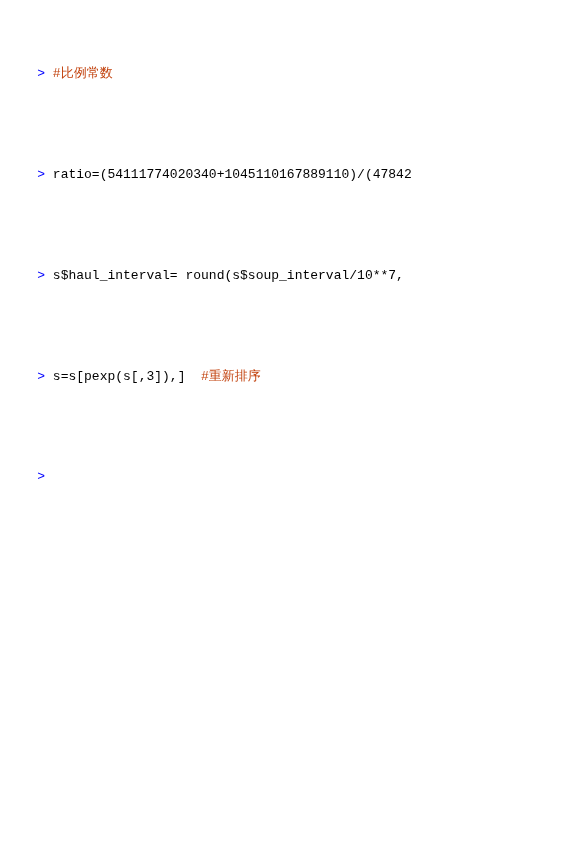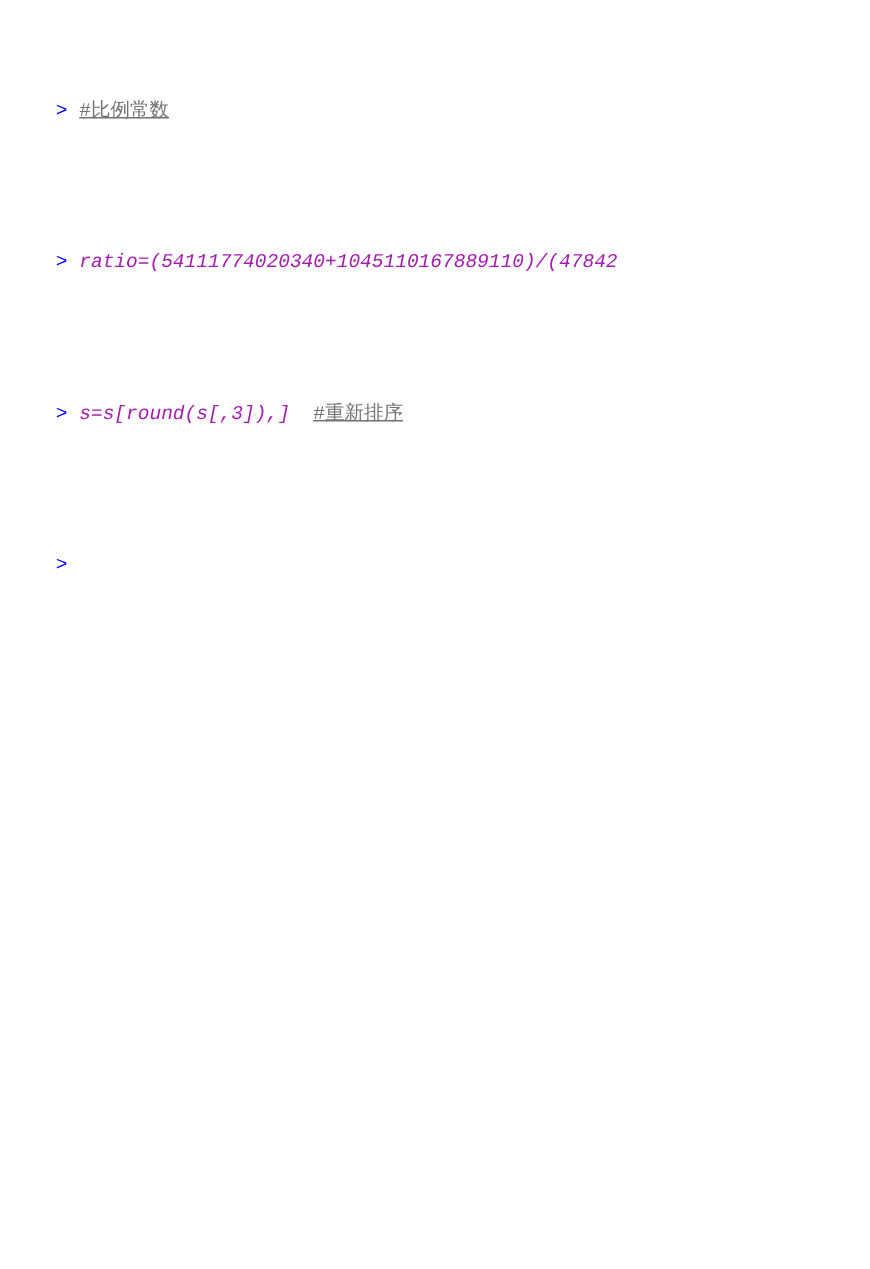--- a/index.html
+++ b/index.html
@@ -11,35 +11,38 @@
       min-height: 846px;
       overflow-x: hidden;
     }
     .console {
       background: #ffffff;
       padding: 4px 6px;
       line-height: 1.55;
       white-space: pre;
       overflow-x: hidden;
     }
-    .code-red { color: #a21caf; font-style: italic; }
+    .code-red { color: #000000; }
     .prompt-gt { color: #0000ff; }
-    .inline-comment { color: #737373; text-decoration: underline; }
+    .inline-comment { color: #c2410c; }
     .line-block { line-height: 1.55; }
   </style>
 </head>
 <body>
 
 <div class="console">
   <div class="line-block">
     <span class="prompt-gt">&gt; </span><span class="inline-comment">#比例常数</span>
   </div>
   <div class="line-block">
     <span class="prompt-gt">&gt; </span><span class="code-red">ratio=(54111774020340+1045110167889110)/(47842</span>
   </div>
   <div class="line-block">
-    <span class="prompt-gt">&gt; </span><span class="code-red">s=s[round(s[,3]),]  </span><span class="inline-comment">#重新排序</span>
+    <span class="prompt-gt">&gt; </span><span class="code-red">s$haul_interval= round(s$soup_interval/10**7,</span>
+  </div>
+  <div class="line-block">
+    <span class="prompt-gt">&gt; </span><span class="code-red">s=s[pexp(s[,3]),]  </span><span class="inline-comment">#重新排序</span>
   </div>
   <div class="line-block">
     <span class="prompt-gt">&gt;</span>
   </div>
   
 </div>
 
 </body></html>

